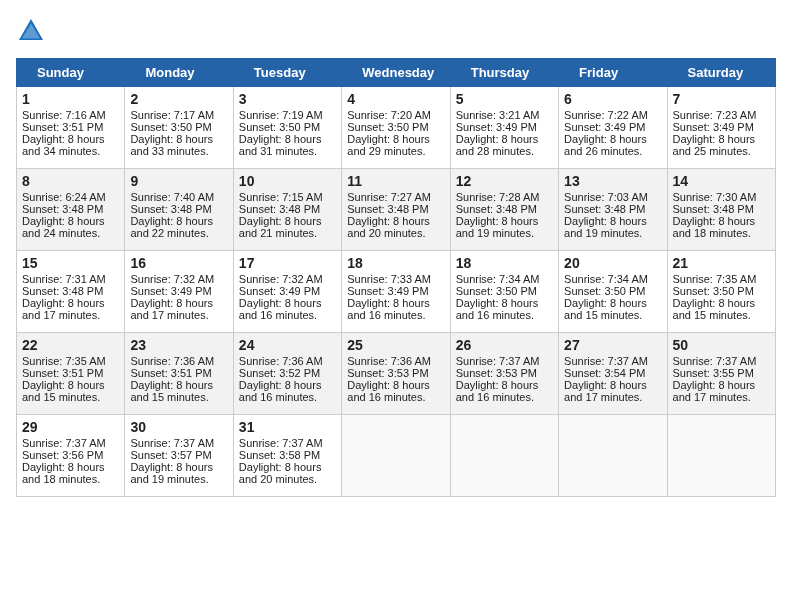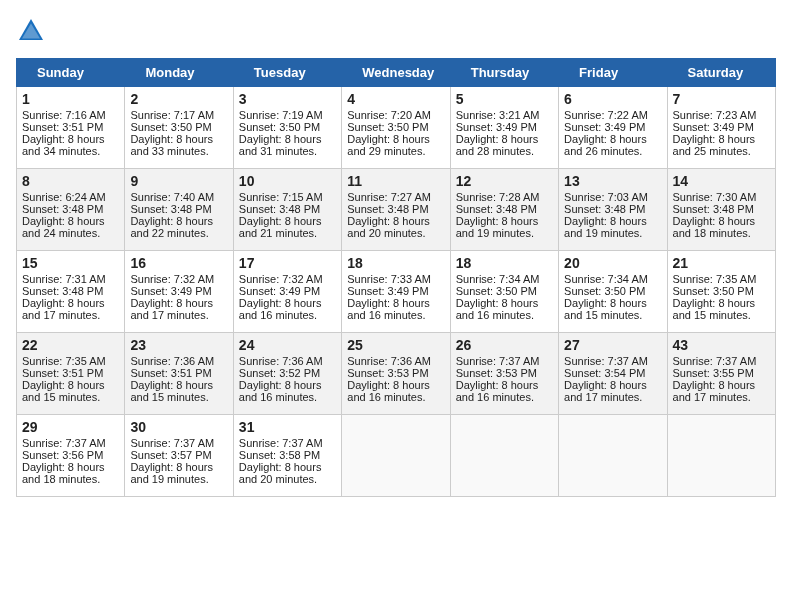--- a/index.html
+++ b/index.html
@@ -143,21 +143,21 @@
         <td><span class="day-num">20</span><span>Sunrise: 7:34 AM</span><br><span>Sunset: 3:50 PM</span><br><span>Daylight: 8 hours and 15 minutes.</span></td>
         <td><span class="day-num">21</span><span>Sunrise: 7:35 AM</span><br><span>Sunset: 3:50 PM</span><br><span>Daylight: 8 hours and 15 minutes.</span></td>
       </tr>
       <tr>
         <td><span class="day-num">22</span><span>Sunrise: 7:35 AM</span><br><span>Sunset: 3:51 PM</span><br><span>Daylight: 8 hours and 15 minutes.</span></td>
         <td><span class="day-num">23</span><span>Sunrise: 7:36 AM</span><br><span>Sunset: 3:51 PM</span><br><span>Daylight: 8 hours and 15 minutes.</span></td>
         <td><span class="day-num">24</span><span>Sunrise: 7:36 AM</span><br><span>Sunset: 3:52 PM</span><br><span>Daylight: 8 hours and 16 minutes.</span></td>
         <td><span class="day-num">25</span><span>Sunrise: 7:36 AM</span><br><span>Sunset: 3:53 PM</span><br><span>Daylight: 8 hours and 16 minutes.</span></td>
         <td><span class="day-num">26</span><span>Sunrise: 7:37 AM</span><br><span>Sunset: 3:53 PM</span><br><span>Daylight: 8 hours and 16 minutes.</span></td>
         <td><span class="day-num">27</span><span>Sunrise: 7:37 AM</span><br><span>Sunset: 3:54 PM</span><br><span>Daylight: 8 hours and 17 minutes.</span></td>
-        <td><span class="day-num">43</span><span>Sunrise: 7:37 AM</span><br><span>Sunset: 3:55 PM</span><br><span>Daylight: 8 hours and 17 minutes.</span></td>
+        <td><span class="day-num">50</span><span>Sunrise: 7:37 AM</span><br><span>Sunset: 3:55 PM</span><br><span>Daylight: 8 hours and 17 minutes.</span></td>
       </tr>
       <tr>
         <td><span class="day-num">29</span><span>Sunrise: 7:37 AM</span><br><span>Sunset: 3:56 PM</span><br><span>Daylight: 8 hours and 18 minutes.</span></td>
         <td><span class="day-num">30</span><span>Sunrise: 7:37 AM</span><br><span>Sunset: 3:57 PM</span><br><span>Daylight: 8 hours and 19 minutes.</span></td>
         <td><span class="day-num">31</span><span>Sunrise: 7:37 AM</span><br><span>Sunset: 3:58 PM</span><br><span>Daylight: 8 hours and 20 minutes.</span></td>
         <td class="empty-cell"></td>
         <td class="empty-cell"></td>
         <td class="empty-cell"></td>
         <td class="empty-cell"></td>
       </tr>

